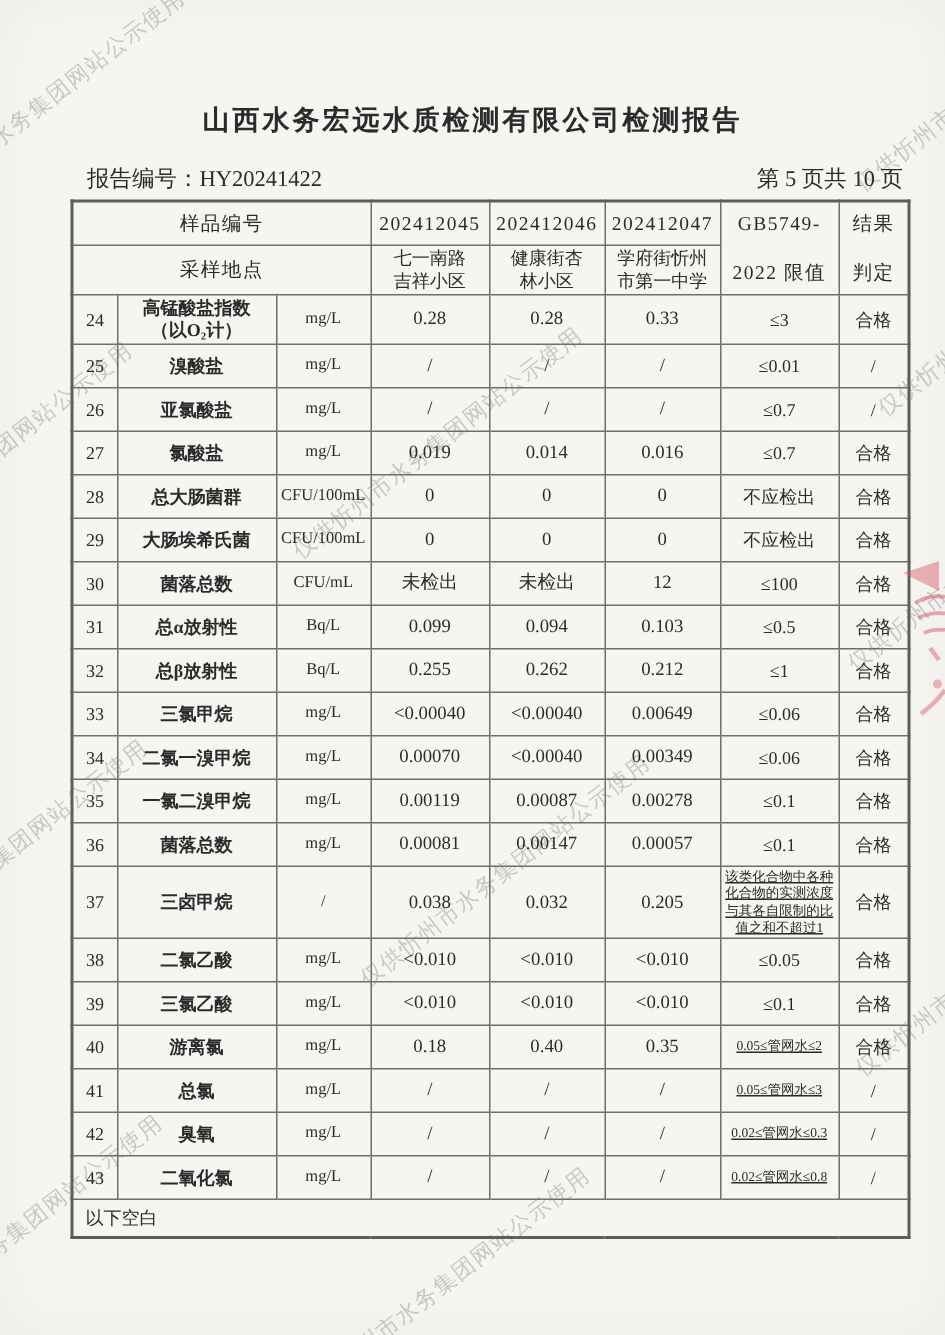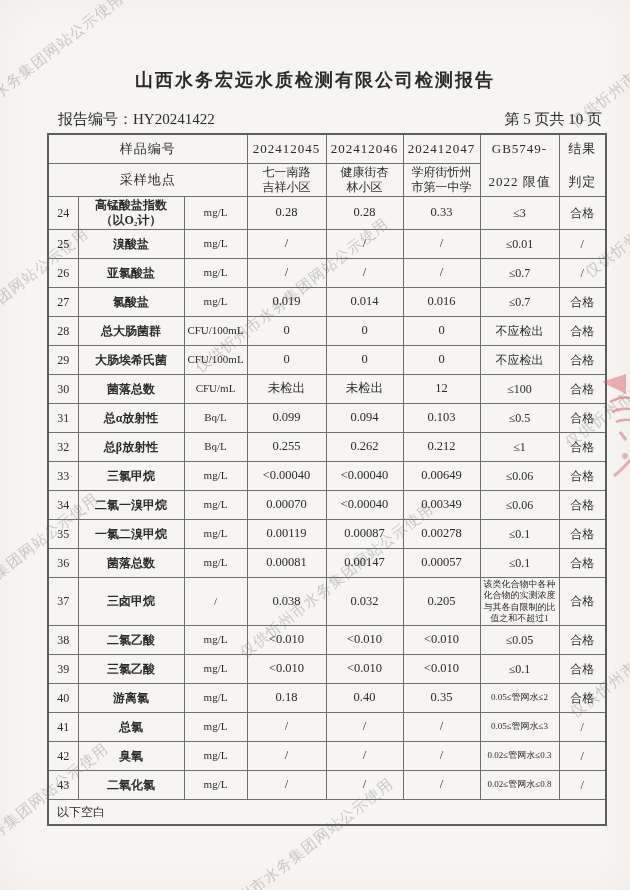--- a/index.html
+++ b/index.html
@@ -58,21 +58,21 @@
     height:26px;
     padding:1px 2px;
     white-space:pre-line;
     line-height:1.25;
   }
   table.report{border:2px solid #5e5e5e;}
   td.c-name{text-align:left;padding-left:6px;font-weight:bold;}
   td.c-unit{font-size:11px;}
   td.c-v1,td.c-v2,td.c-v3{font-size:12.5px;}
   td.c-limit{font-size:12px;}
-  td.c-limit.tiny{font-size:9px;letter-spacing:0;}
+  td.c-limit.tiny{font-size:9px;letter-spacing:0;text-decoration:underline;}
   td.hdr{font-size:13px;letter-spacing:1px;}
   td.row24{height:32px;}
   .blank-cell{text-align:left !important;padding-left:8px !important;height:22px !important;}
   
   .seal{
     position:absolute;right:0;top:372px;width:34px;height:112px;
     z-index:3;pointer-events:none;opacity:.8;
   }
 </style>
 </head>

